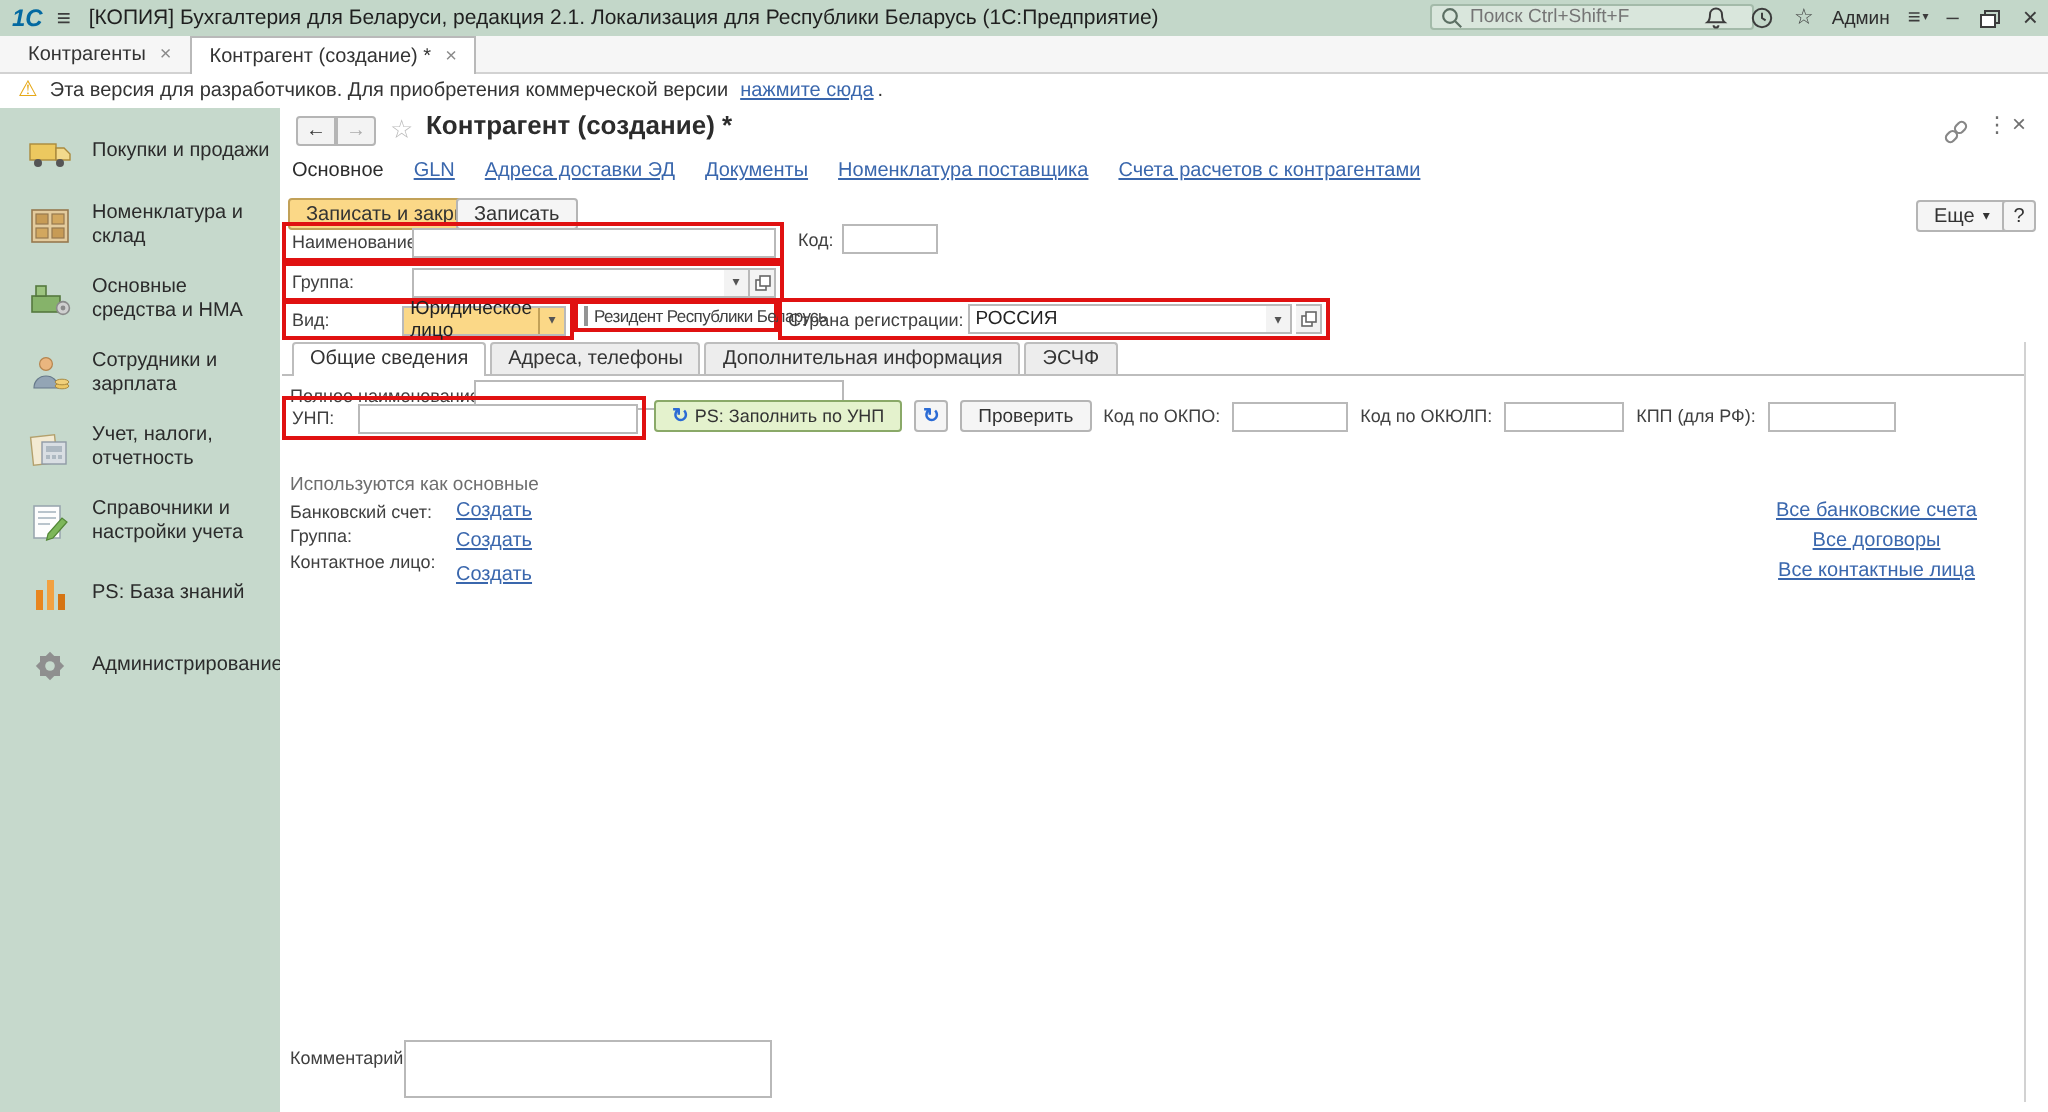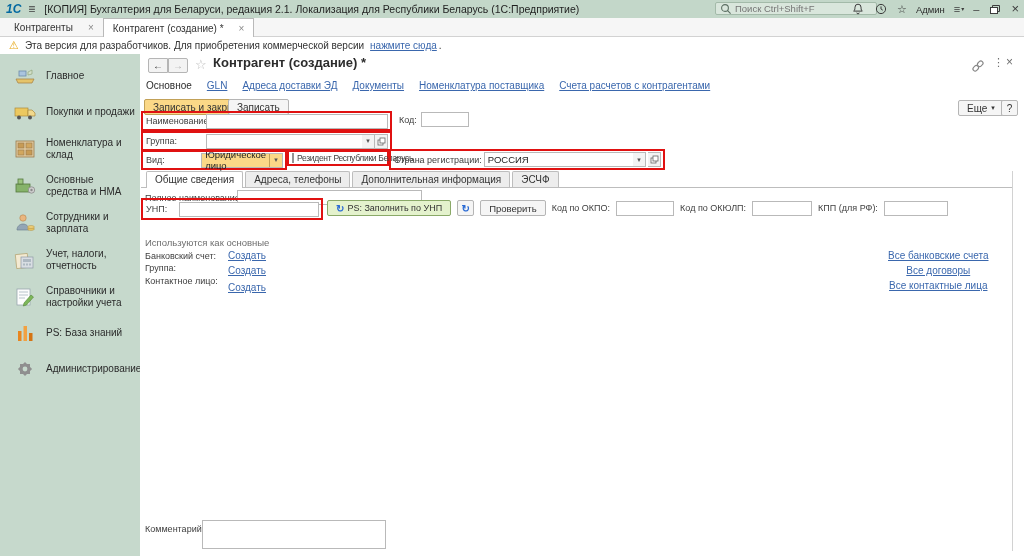--- a/index.html
+++ b/index.html
@@ -13,21 +13,21 @@
   .win-title{font-size:10.5px;color:#1f1f1f;white-space:nowrap;}
   .tb-search{position:absolute;left:715px;top:2px;width:162px;height:13px;background:#d9e6dc;border:1px solid #a3baa9;border-radius:2px;display:flex;align-items:center;gap:3px;padding:0 4px;box-sizing:border-box;}
   .tb-search input{flex:1;border:none;background:transparent;outline:none;font-size:9.5px;color:#5c6f63;font-family:inherit;padding:0;}
   .tb-icons{position:absolute;right:5px;top:0;height:18px;display:flex;align-items:center;gap:9px;}
   .tb-ic{color:#3c3c3c;font-size:11px;line-height:18px;cursor:pointer;display:inline-flex;align-items:center;}
   .svc{display:inline-flex;align-items:center;gap:1px;}
   .user-name{font-size:9.5px;color:#2d2d2d;cursor:pointer;}
 
   
   .tabbar{position:absolute;left:0;top:18px;width:1024px;height:19px;background:#f6f6f6;border-bottom:1px solid #d2d2d2;display:flex;align-items:flex-end;padding-left:5px;box-sizing:border-box;}
-  .wtab{display:flex;align-items:center;gap:15px;height:18px;padding:0 9px;color:#333;cursor:pointer;box-sizing:border-box;}
+  .wtab{display:flex;align-items:center;gap:7px;height:18px;padding:0 9px;color:#333;cursor:pointer;box-sizing:border-box;}
   .wtab .x{color:#8a8a8a;font-size:10px;}
   .wtab.active{background:#fff;border:1px solid #b9b9b9;border-bottom:none;margin-bottom:-1px;height:19px;}
 
   
   .warnbar{position:absolute;left:0;top:37px;width:1024px;height:17px;background:#fff;display:flex;align-items:center;gap:6px;padding-left:9px;box-sizing:border-box;}
   .warn-tri{color:#e6a817;font-size:11px;line-height:1;}
   .lnk{color:#3a67ad;text-decoration:underline;cursor:pointer;}
 
   
   .sidebar{position:absolute;left:0;top:54px;width:140px;height:502px;background:#c6d9cc;box-sizing:border-box;padding-top:4px;}
@@ -125,30 +125,20 @@
     <span class="warn-tri">⚠</span>
     <span>Эта версия для разработчиков. Для приобретения коммерческой версии</span>
     <span class="lnk">нажмите сюда</span>
     <span style="margin-left:-4px;">.</span>
   </div>
 
   <div class="sidebar">
     <div class="sb-item">
       <span class="ic">
           <svg width="24" height="22" viewBox="0 0 24 22">
-            <path d="M3 14h18l-2 4H5z" fill="#e5c46a" stroke="#a8874a" stroke-width=".8"></path>
-            <rect x="6" y="6" width="7" height="5" fill="#aac4de" stroke="#6d8cab" stroke-width=".8"></rect>
-            <path d="M15 7l4-2v4l-4 1z" fill="#d2dfc8" stroke="#8aa070" stroke-width=".6"></path>
-          </svg>
-        </span>
-      <span class="sb-label">Главное</span>
-    </div>
-    <div class="sb-item">
-      <span class="ic">
-          <svg width="24" height="22" viewBox="0 0 24 22">
             <rect x="2" y="7" width="13" height="8" fill="#ecc85f" stroke="#ab8a3c" stroke-width=".7"></rect>
             <path d="M15 9h4l3 3v3h-7z" fill="#f2d98c" stroke="#ab8a3c" stroke-width=".7"></path>
             <circle cx="6" cy="16.5" r="2" fill="#555"></circle>
             <circle cx="17" cy="16.5" r="2" fill="#555"></circle>
           </svg>
         </span>
       <span class="sb-label">Покупки и продажи</span>
     </div>
     <div class="sb-item">
       <span class="ic">

